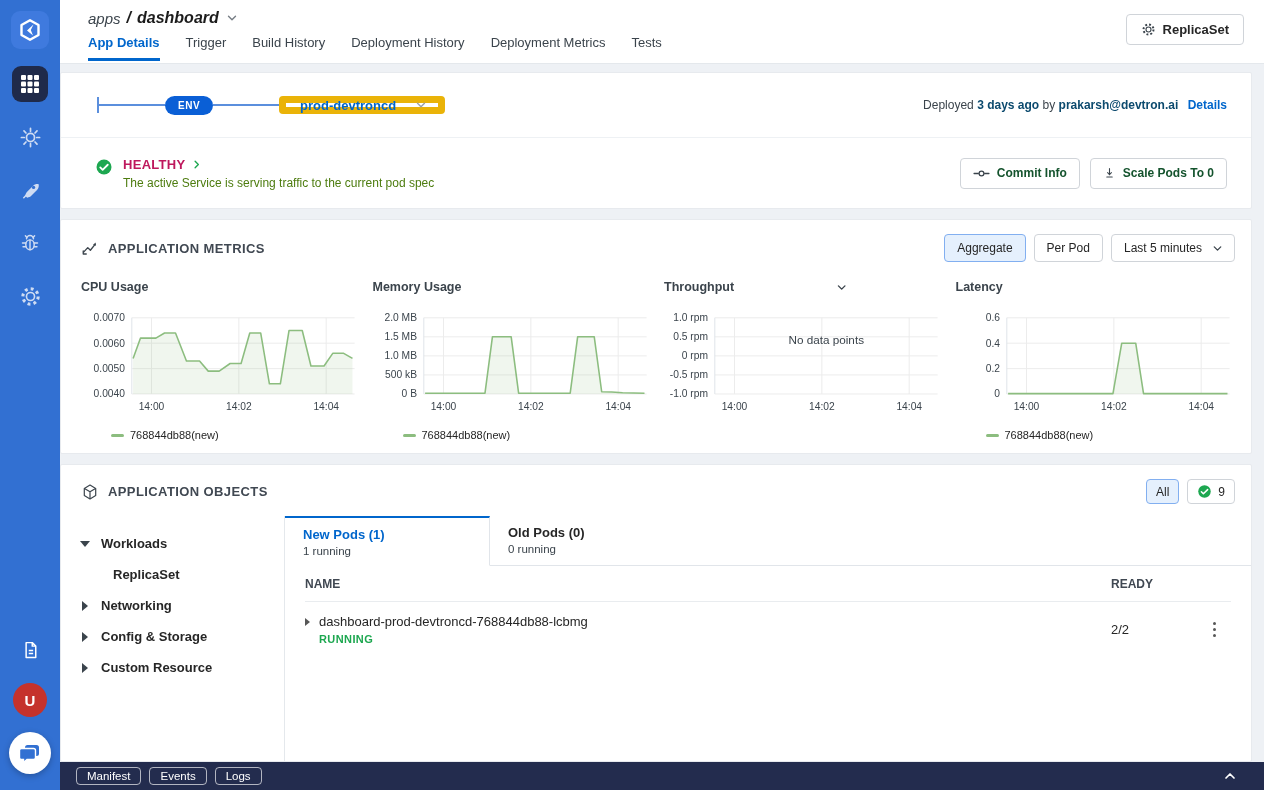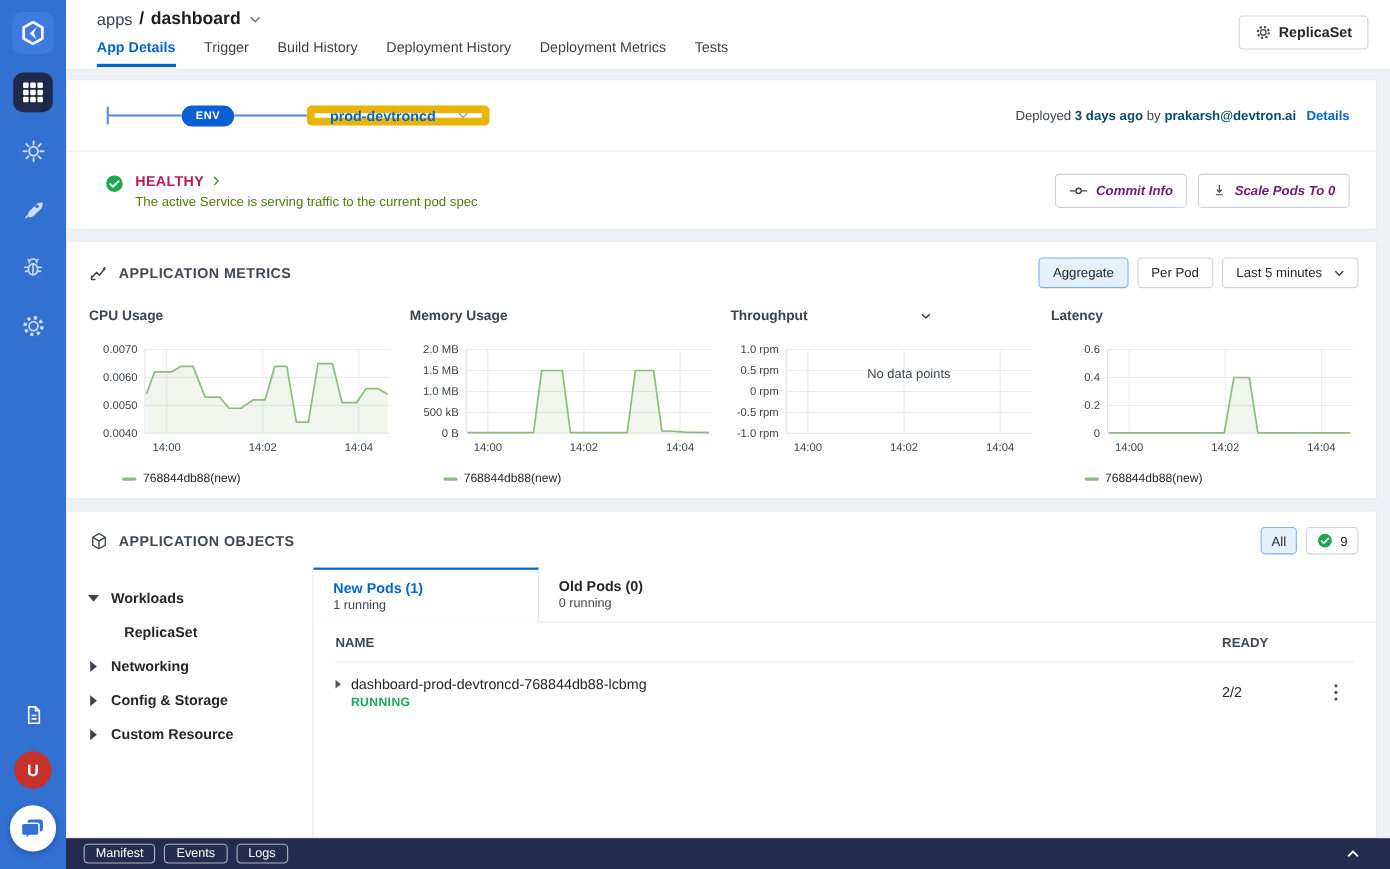--- a/index.html
+++ b/index.html
@@ -13,21 +13,21 @@
   .rail-btn { width:36px; height:36px; border-radius:9px; display:flex; align-items:center; justify-content:center; margin-top:17px; cursor:pointer; }
   .rail-btn.active { background:#1f2a4a; }
   .rail-bottom { margin-top:auto; display:flex; flex-direction:column; align-items:center; gap:15px; padding-bottom:16px; }
   .avatar { width:34px; height:34px; border-radius:50%; background:#c5322c; color:#fff; font-weight:bold; font-size:15px; display:flex; align-items:center; justify-content:center; }
   .chat-bubble { width:42px; height:42px; border-radius:50%; background:#fff; box-shadow:0 2px 6px rgba(0,0,0,.25); display:flex; align-items:center; justify-content:center; }
 
   
   .main { flex:1; display:flex; flex-direction:column; min-width:0; }
 
   .topbar { background:#fff; border-bottom:1px solid #e4e8ec; padding:9px 20px 0 28px; height:64px; flex-shrink:0; position:relative; }
-  .crumb { display:flex; align-items:center; gap:6px; font-size:15px; color:#3b444c; }
+  .crumb { display:flex; align-items:center; gap:6px; font-size:15px; color:#3b444c;font-style:italic; }
   .crumb b { font-size:16px; color:#1c1c1c; }
   .top-tabs { display:flex; gap:26px; margin-top:8px; font-size:13px; color:#3b444c; }
   .top-tab { padding-bottom:8px; cursor:pointer; border-bottom:3px solid transparent; }
   .top-tab.active { color:#0066cc; font-weight:bold; border-bottom-color:#0066cc; }
   .configure-btn { position:absolute; right:20px; top:14px; display:flex; align-items:center; gap:7px; border:1px solid #d0d4d9; border-radius:4px; background:#fff; padding:7px 14px; font-size:13px; font-weight:600; color:#262626; cursor:pointer; }
 
   .content { flex:1; display:flex; flex-direction:column; padding:8px 12px 0 0; gap:10px; min-height:0; }
   .card { background:#fff; border:1px solid #e7eaee; border-radius:2px; }
 
   
@@ -39,21 +39,21 @@
   .env-select { display:flex; align-items:center; justify-content:space-between; width:166px; height:18px; border:7px solid #eab308; border-radius:4px; padding:0 10px 0 14px; cursor:pointer; }
   .env-select span { color:#0066cc; font-weight:bold; font-size:13px; }
   .deployed { font-size:12px; color:#3b444c; }
   .deployed b { color:#0c4a6e; }
   .deployed a { color:#0066cc; font-weight:600; text-decoration:none; margin-left:6px; cursor:pointer; }
   .card-divider { border-top:1px solid #eef1f4; }
   .health-row { display:flex; align-items:center; justify-content:space-between; height:70px; padding:0 24px 0 34px; }
   .health-left { display:flex; gap:10px; }
   .health-title { display:flex; align-items:center; gap:5px; color:#be185d; font-weight:bold; font-size:13px; letter-spacing:.3px; cursor:pointer; }
   .health-msg { font-size:12px; color:#4d7c0f; margin-top:4px; }
-  .btn { display:flex; align-items:center; gap:7px; border:1px solid #d0d4d9; border-radius:4px; background:#fff; padding:7px 12px; font-size:12px; font-weight:600; color:#701a75; cursor:pointer;font-style:italic; }
+  .btn { display:flex; align-items:center; gap:7px; border:1px solid #d0d4d9; border-radius:4px; background:#fff; padding:7px 12px; font-size:12px; font-weight:600; color:#14532d; cursor:pointer; }
   .health-actions { display:flex; gap:10px; }
 
   
   .metrics-card { padding:14px 16px 8px 20px; }
   .section-head { display:flex; align-items:center; justify-content:space-between; }
   .section-title { display:flex; align-items:center; gap:9px; font-size:13px; font-weight:bold; letter-spacing:.4px; color:#404852; }
   .metrics-controls { display:flex; align-items:center; gap:8px; }
   .toggle-btn { border:1px solid #d0d4d9; background:#fff; border-radius:4px; padding:6px 12px; font-size:12px; color:#262626; cursor:pointer; }
   .toggle-btn.active { background:#e5f0fd; border-color:#82aff0; }
   .select-btn { display:flex; align-items:center; gap:9px; border:1px solid #d0d4d9; background:#fff; border-radius:4px; padding:6px 10px 6px 12px; font-size:12px; color:#262626; cursor:pointer; }

